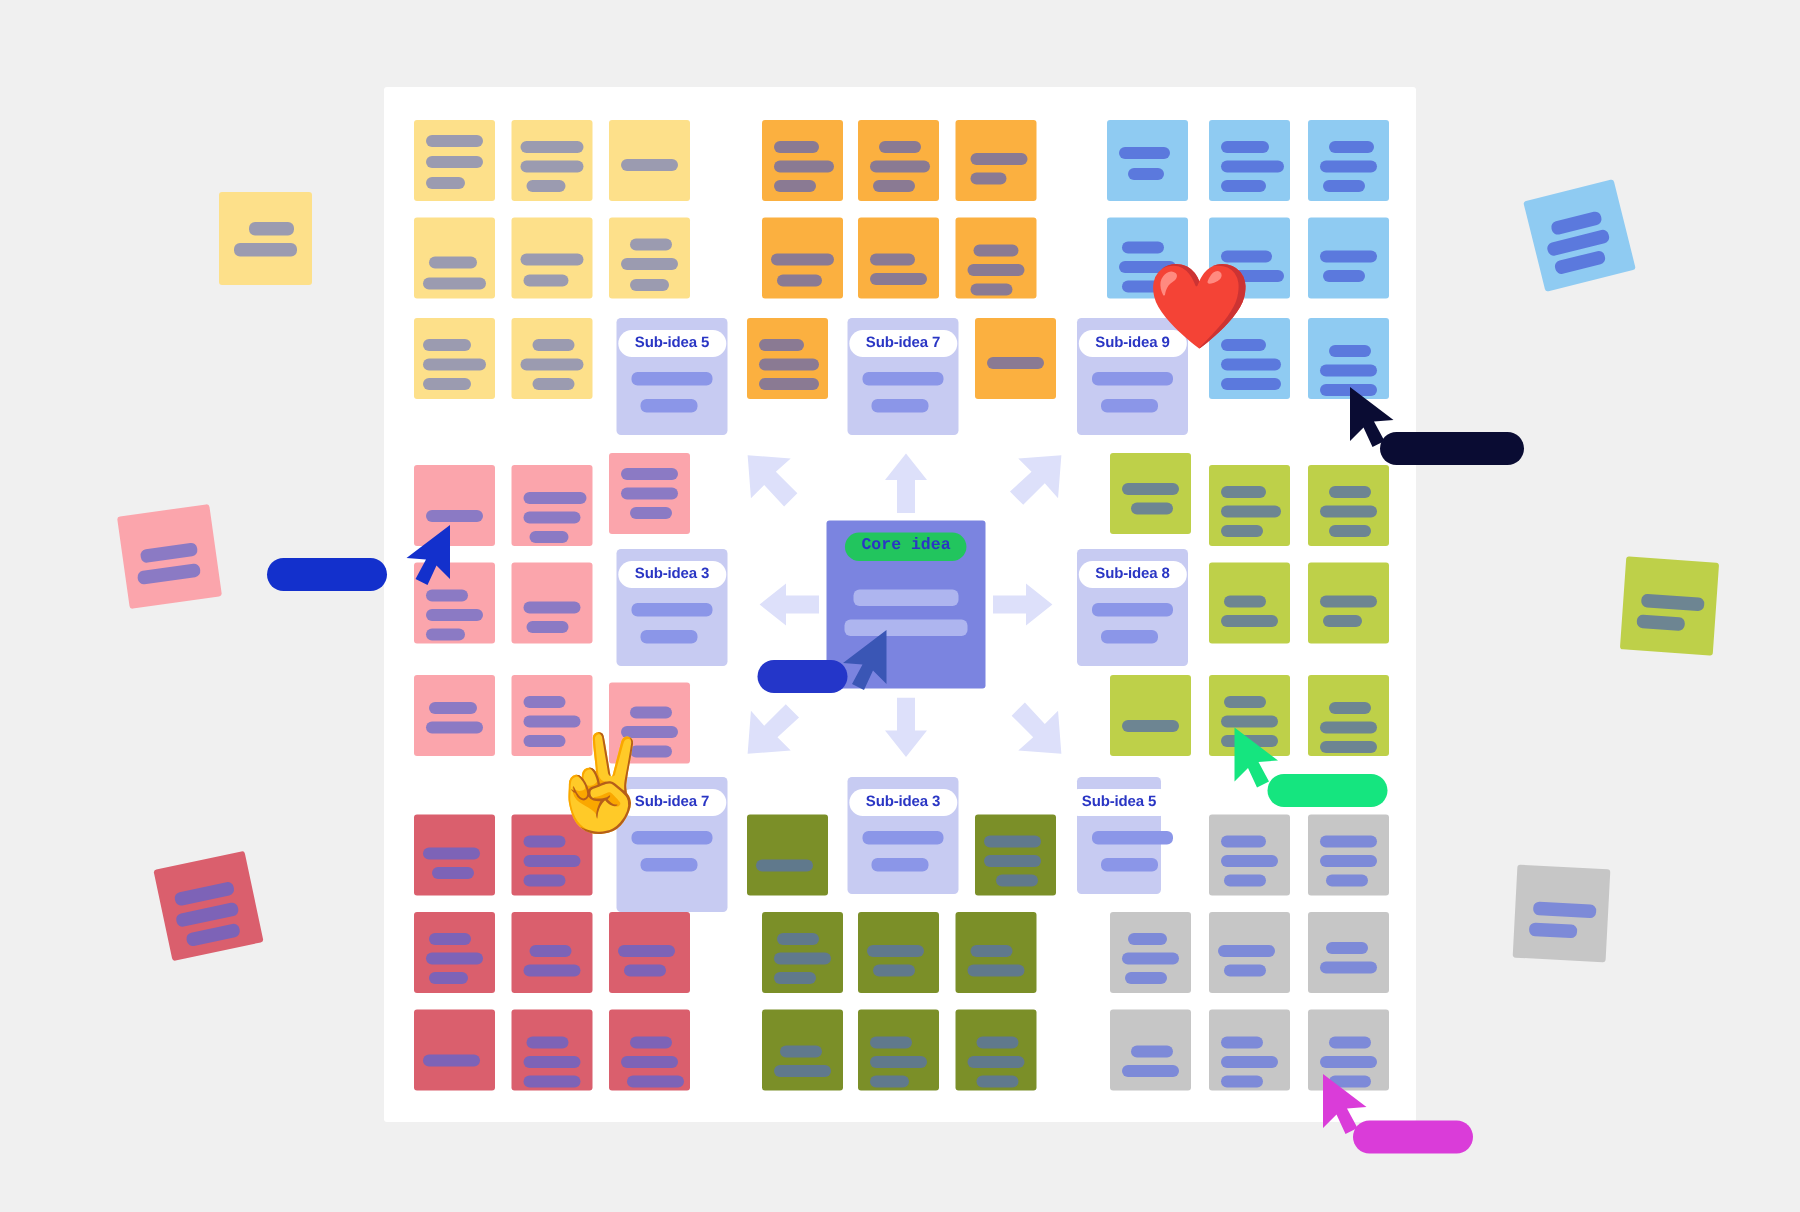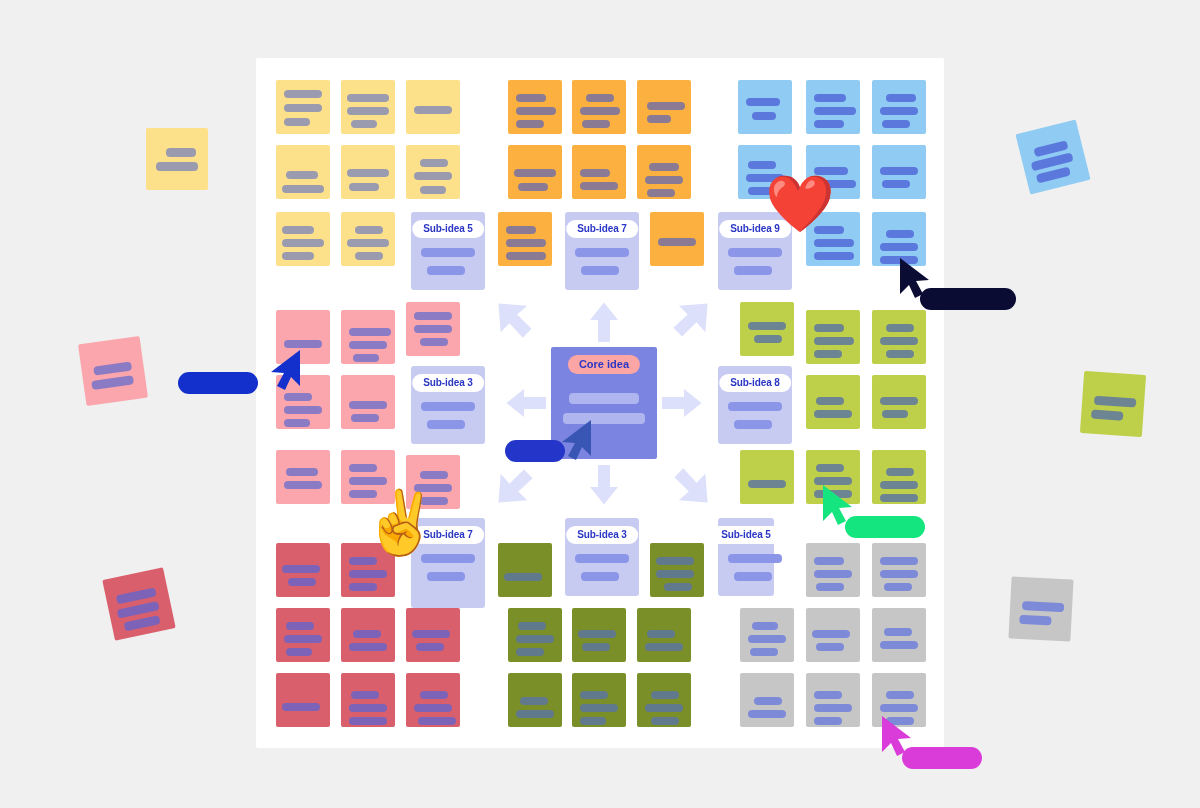--- a/index.html
+++ b/index.html
@@ -49,22 +49,22 @@
   
   #core {
     position: absolute;
     left: 551px; top: 347px;
     width: 106px; height: 112px;
     background: #7b84e0;
     border-radius: 2px;
   }
   #core .cap {
     position: absolute; left: 50%; transform: translateX(-50%); top: 8px;
-    background: #fca5a5; border-radius: 11px; padding: 3px 11px 4px 11px;
-    font-size: 11px; font-weight: bold; color: #2a36c4; white-space: nowrap;
+    background: #22c55e; border-radius: 11px; padding: 3px 11px 4px 11px;
+    font-size: 11px; font-weight: bold; color: #2a36c4; white-space: nowrap; font-family: Liberation Mono, monospace;
   }
   #core .bar { position: absolute; background: #aeb5ef; height: 11px; border-radius: 4px; }
 
   
   .arrow { position: absolute; color: #dde0fa; }
   .arrow svg { display: block; }
 
   
   .float { position: absolute; border-radius: 2px; }
 

